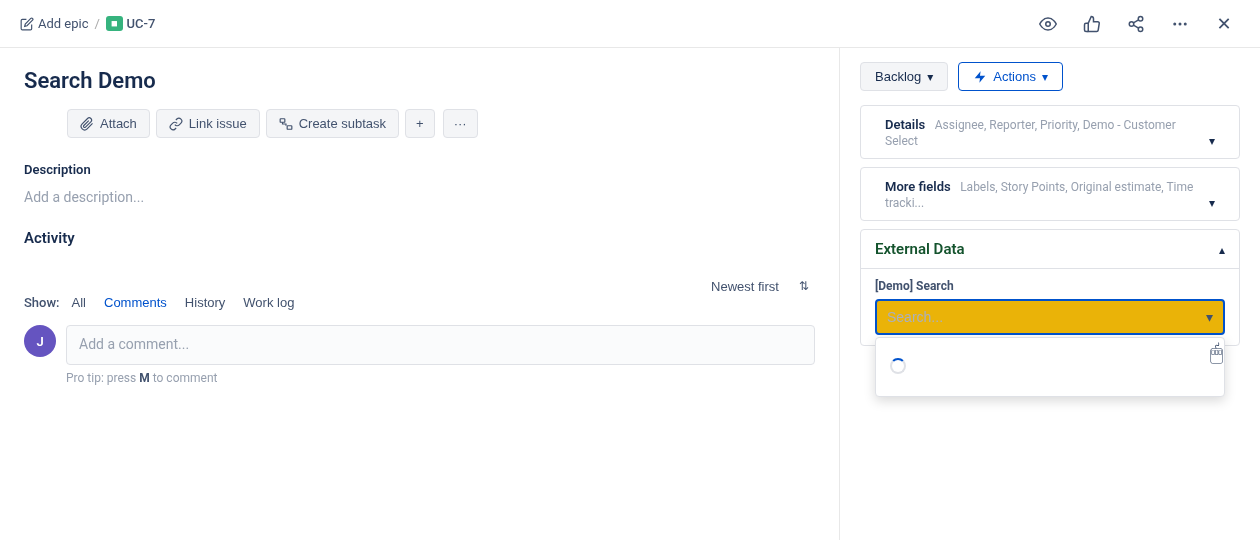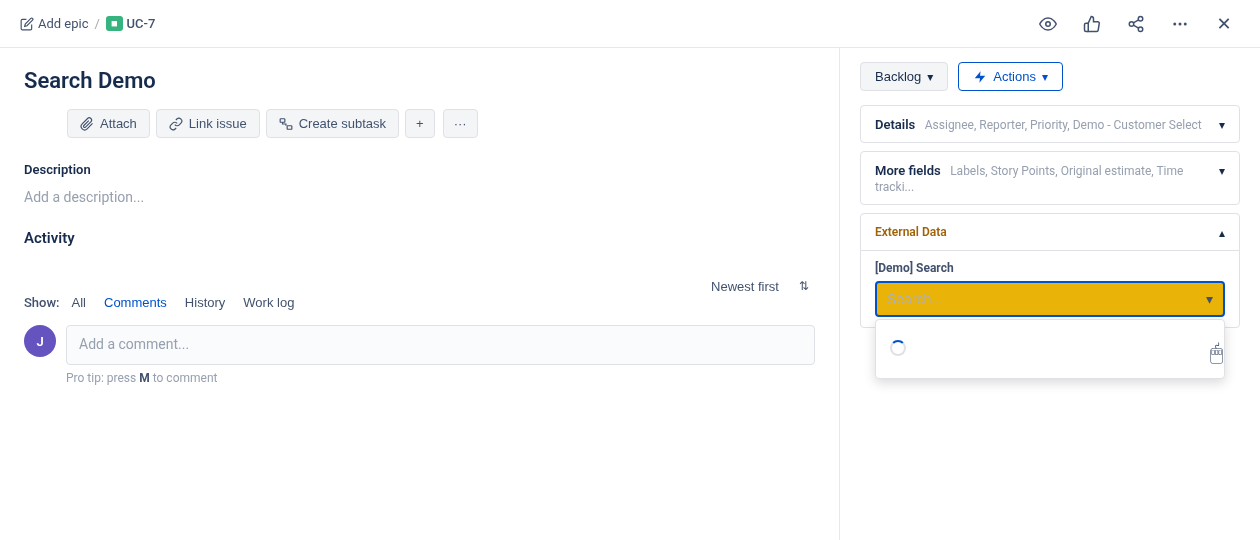--- a/index.html
+++ b/index.html
@@ -244,23 +244,23 @@
       border: 1px solid #0052cc;
       background: #fff;
       border-radius: 4px;
       cursor: pointer;
       font-size: 13px;
       font-weight: 500;
       color: #0052cc;
     }
     .details-row {
       display: flex;
-      align-items: flex-start;
+      align-items: flex-end;
       justify-content: space-between;
-      padding: 10px 14px;
+      padding: 10px 24px;
       border: 1px solid #dfe1e6;
       border-radius: 4px;
       margin-bottom: 8px;
       cursor: pointer;
     }
     .details-left {
       font-size: 13px;
       font-weight: 600;
       color: #172b4d;
     }
@@ -276,23 +276,23 @@
       margin-top: 8px;
     }
     .external-data-header {
       display: flex;
       align-items: center;
       justify-content: space-between;
       padding: 10px 14px;
       cursor: pointer;
     }
     .external-data-title {
-      font-size: 12px;
+      font-size: 15px;
       font-weight: 600;
-      color: #a16207;
+      color: #14532d;
     }
     .external-data-body {
       padding: 10px 14px;
       border-top: 1px solid #dfe1e6;
     }
     .field-label {
       font-size: 12px;
       color: #42526e;
       margin-bottom: 6px;
       font-weight: 700;

